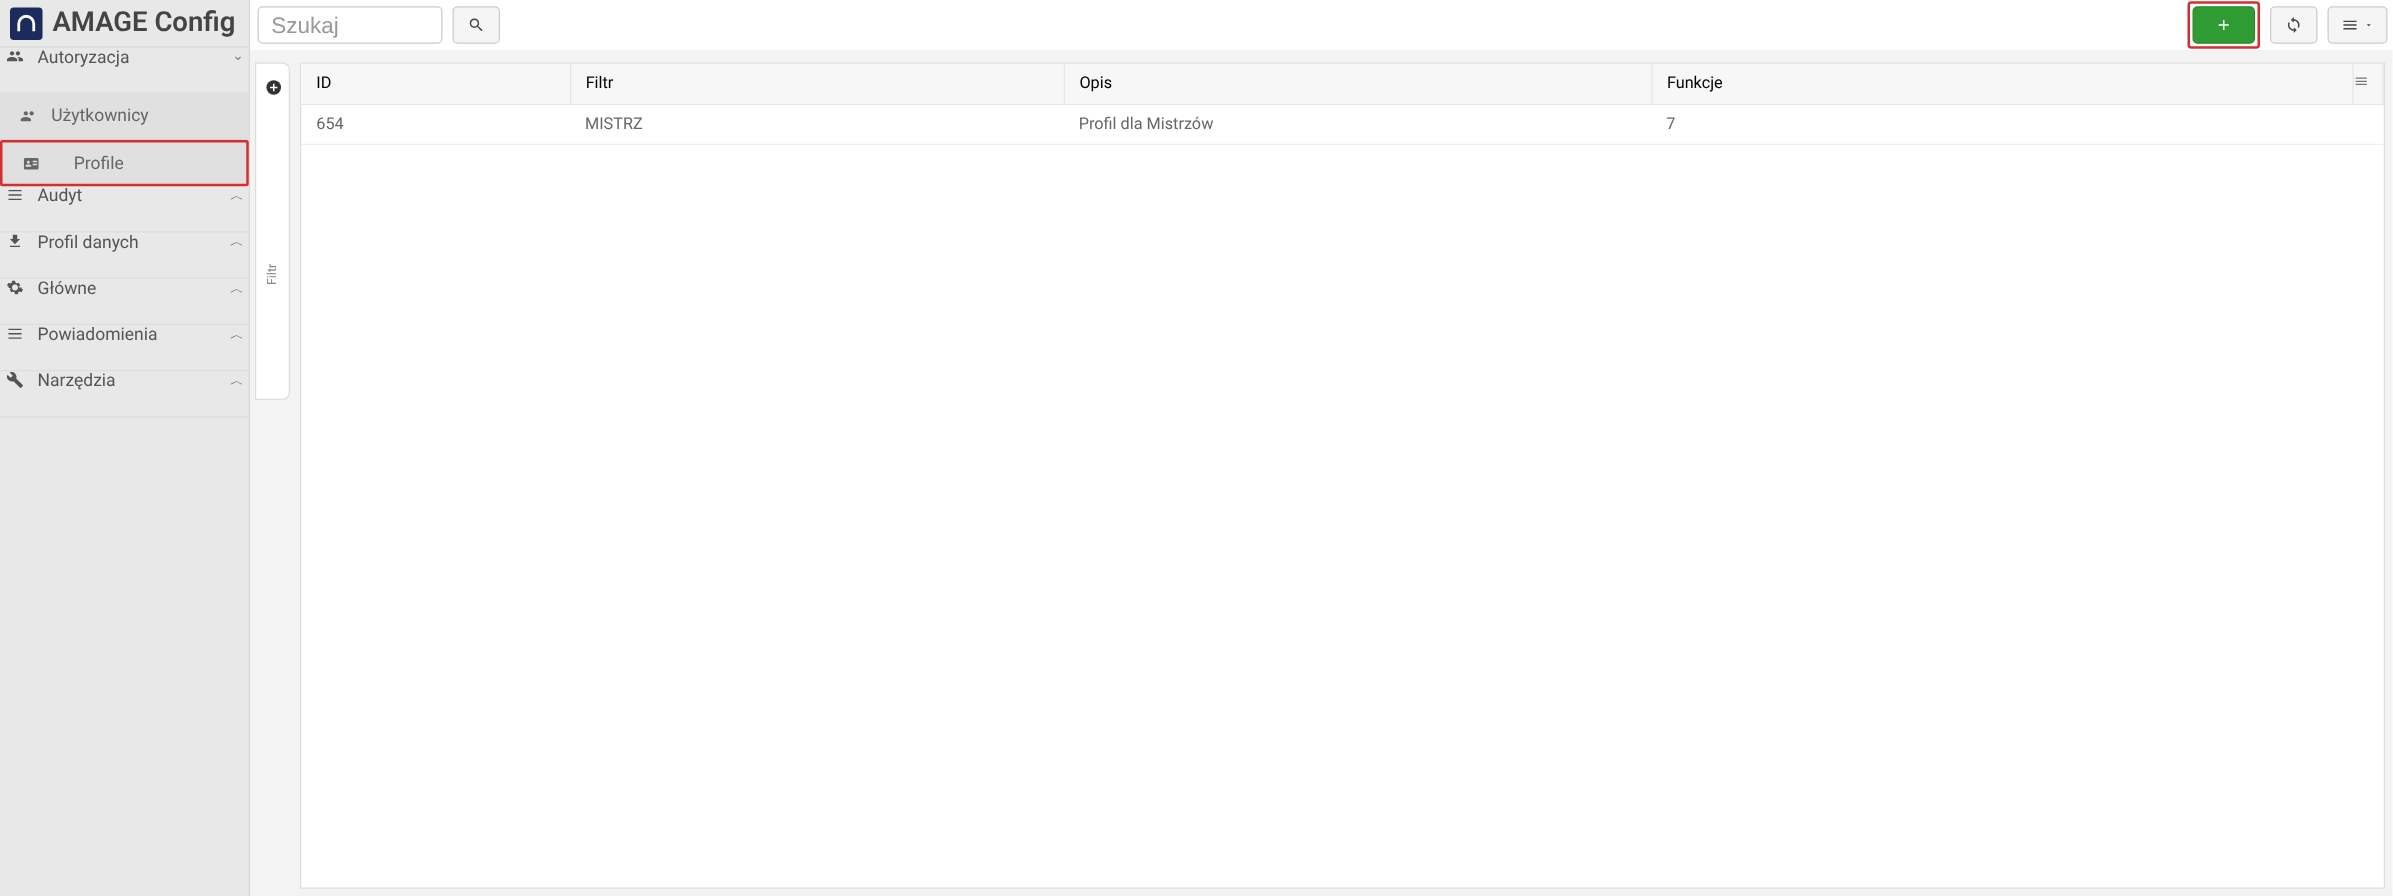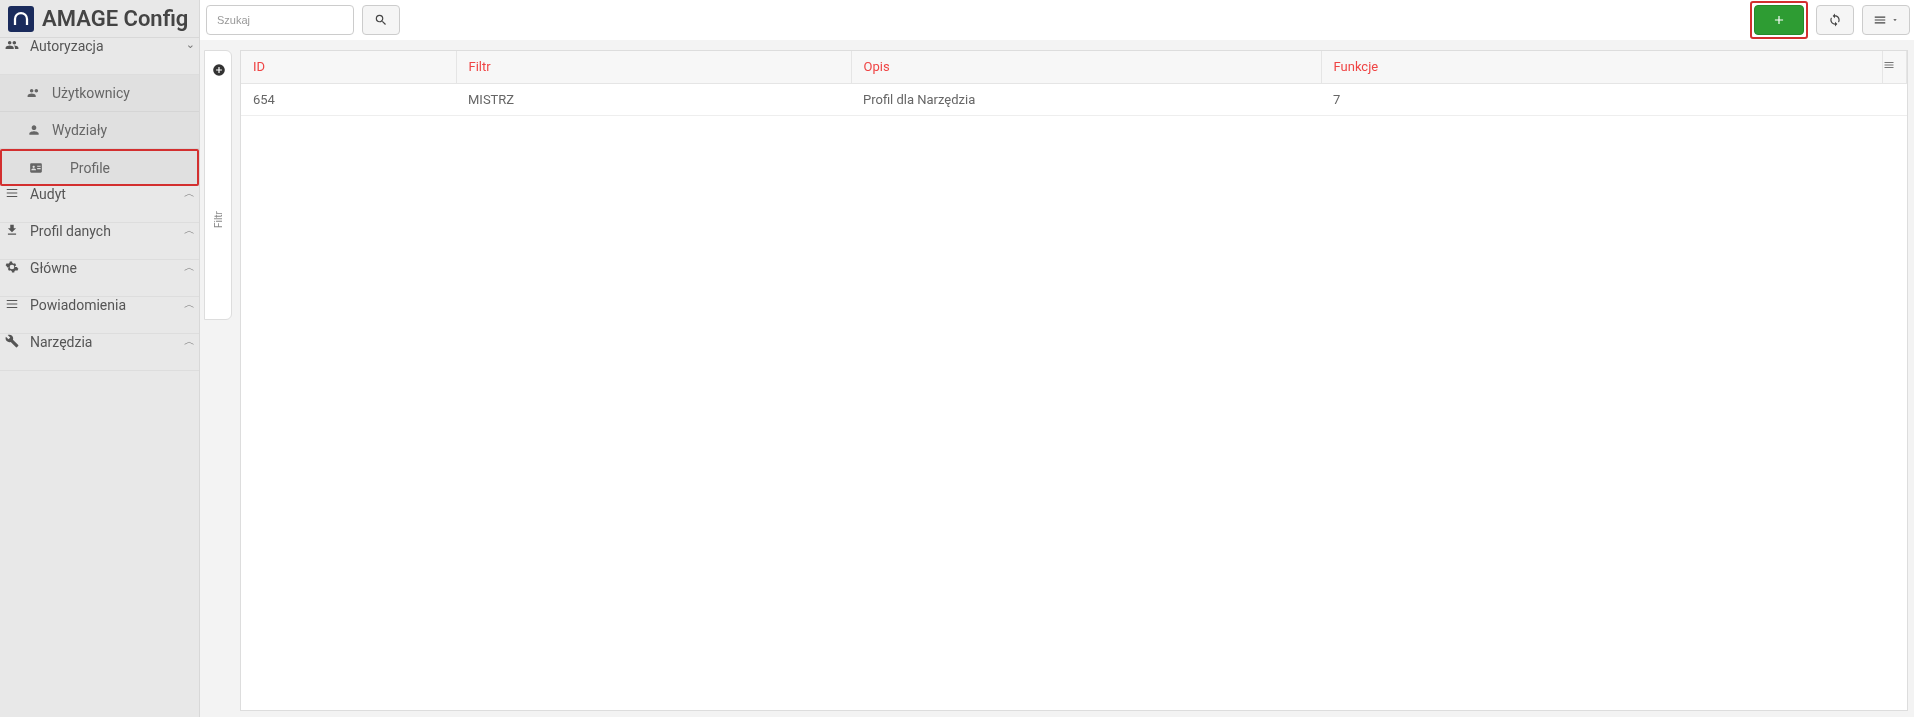--- a/index.html
+++ b/index.html
@@ -69,21 +69,21 @@
     .nav-chevron {
       font-size: 11px;
       color: #777;
     }
     .nav-sub {
       background: #e0e0e0;
     }
     .nav-sub-item {
       display: flex;
       align-items: center;
-      padding: 0 12px 0 26px;
+      padding: 0 12px 0 15px;
       height: 37px;
       cursor: pointer;
       color: #666;
       border-bottom: 1px solid #d5d5d5;
     }
     .nav-sub-item.highlighted {
       border: 2px solid #d32f2f;
       border-radius: 2px;
       position: relative;
       gap: 16px;
@@ -99,21 +99,21 @@
       display: flex;
       align-items: center;
       gap: 8px;
     }
     .search-input {
       width: 148px;
       height: 30px;
       border: 1px solid #ccc;
       border-radius: 4px;
       padding: 0 10px;
-      font-size: 11px;
+      font-size: 18px;
       color: #555;
     }
     .search-input::placeholder { color: #999; }
     .btn {
       height: 30px;
       min-width: 38px;
       border: 1px solid #ccc;
       border-radius: 4px;
       background: #f5f5f5;
       display: inline-flex;
@@ -192,21 +192,21 @@
       background: #fff;
       border: 1px solid #ddd;
     }
     .table {
       width: 100%;
       border-collapse: collapse;
     }
     .table th {
       text-align: left;
       font-weight: 400;
-      color: #ef4444;
+      color: #000000;
       background: #f7f7f7;
       border-bottom: 1px solid #e5e5e5;
       border-right: 1px solid #e5e5e5;
       padding: 8px 12px;
       font-size: 13px;
       height: 32px;
     }
     .table td {
       padding: 0 12px;
       border-bottom: 1px solid #eee;
@@ -247,28 +247,20 @@
     <span class="nav-chevron">⌄</span>
   </div>
   <div class="nav-sub">
     <div class="nav-sub-item">
       <span class="nav-icon">
         <svg width="14" height="14" viewBox="0 0 24 24">
             <path fill="#666" d="M16 11c1.66 0 3-1.34 3-3s-1.34-3-3-3-3 1.34-3 3 1.34 3 3 3zm-8 0c1.66 0 3-1.34 3-3S9.66 5 8 5 5 6.34 5 8s1.34 3 3 3zm0 2c-2.33 0-7 1.17-7 3.5V19h14v-2.5c0-2.33-4.67-3.5-7-3.5z"></path>
           </svg>
       </span>
       <span>Użytkownicy</span>
-    </div>
-    <div class="nav-sub-item">
-      <span class="nav-icon">
-        <svg width="14" height="14" viewBox="0 0 24 24">
-            <path fill="#666" d="M12 12c2.21 0 4-1.79 4-4s-1.79-4-4-4-4 1.79-4 4 1.79 4 4 4zm0 2c-2.67 0-8 1.34-8 4v2h16v-2c0-2.66-5.33-4-8-4z"></path>
-          </svg>
-      </span>
-      <span>Wydziały</span>
     </div>
     <div class="nav-sub-item highlighted">
       <span class="nav-icon">
         <svg width="14" height="14" viewBox="0 0 24 24">
             <path fill="#666" d="M20 4H4c-1.1 0-2 .9-2 2v12c0 1.1.9 2 2 2h16c1.1 0 2-.9 2-2V6c0-1.1-.9-2-2-2zM8 8c1.1 0 2 .9 2 2s-.9 2-2 2-2-.9-2-2 .9-2 2-2zm4 8H4v-1c0-1.33 2.67-2 4-2s4 .67 4 2v1zm8-2h-6v-2h6v2zm0-4h-6V8h6v2z"></path>
           </svg>
       </span>
       <span>Profile</span>
     </div>
   </div>
@@ -371,20 +363,20 @@
             <svg width="12" height="12" viewBox="0 0 24 24">
                 <path fill="#777" d="M3 6h18v2H3zm0 5h18v2H3zm0 5h18v2H3z"></path>
               </svg>
           </th>
         </tr>
       </thead>
       <tbody>
         <tr>
           <td>654</td>
           <td>MISTRZ</td>
-          <td>Profil dla Narzędzia</td>
+          <td>Profil dla Mistrzów</td>
           <td>7</td>
           <td></td>
         </tr>
       </tbody>
     </table>
   </div>
 </div>
 
 </body></html>

